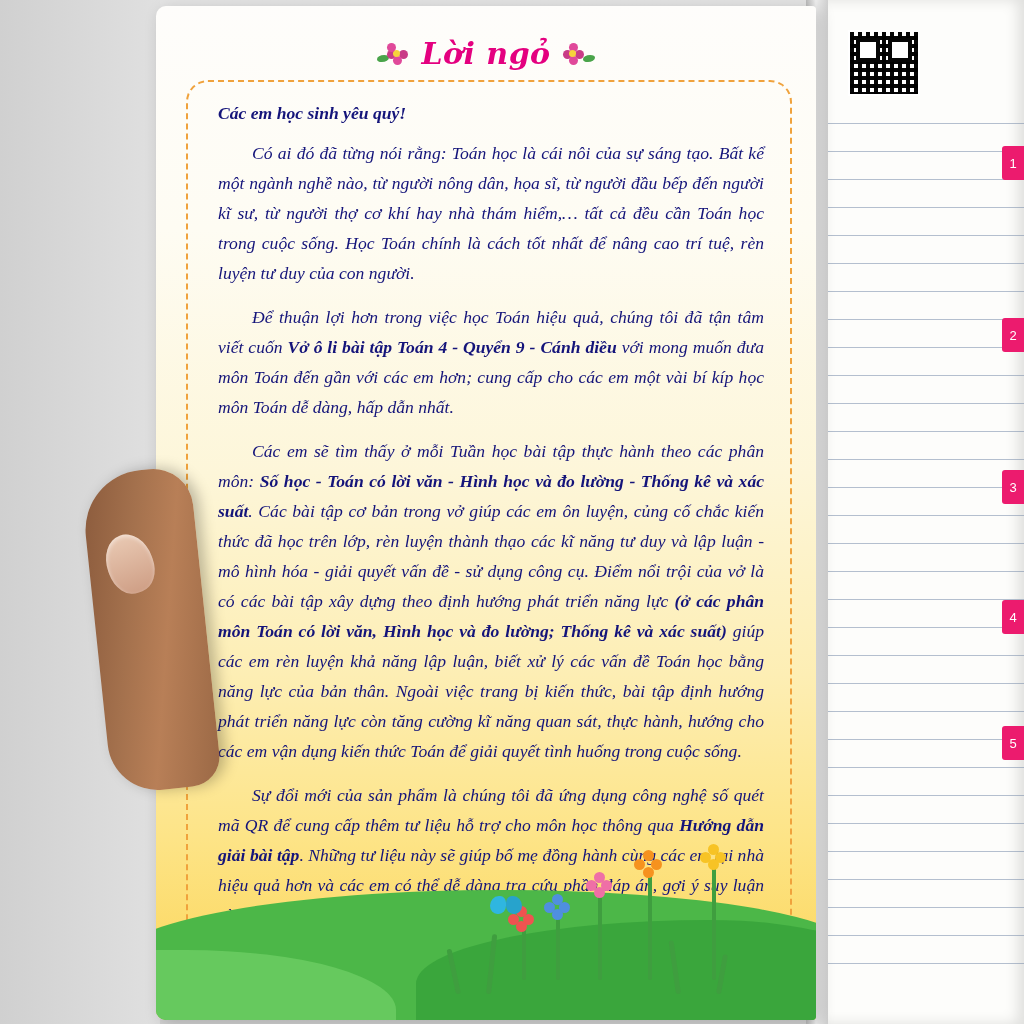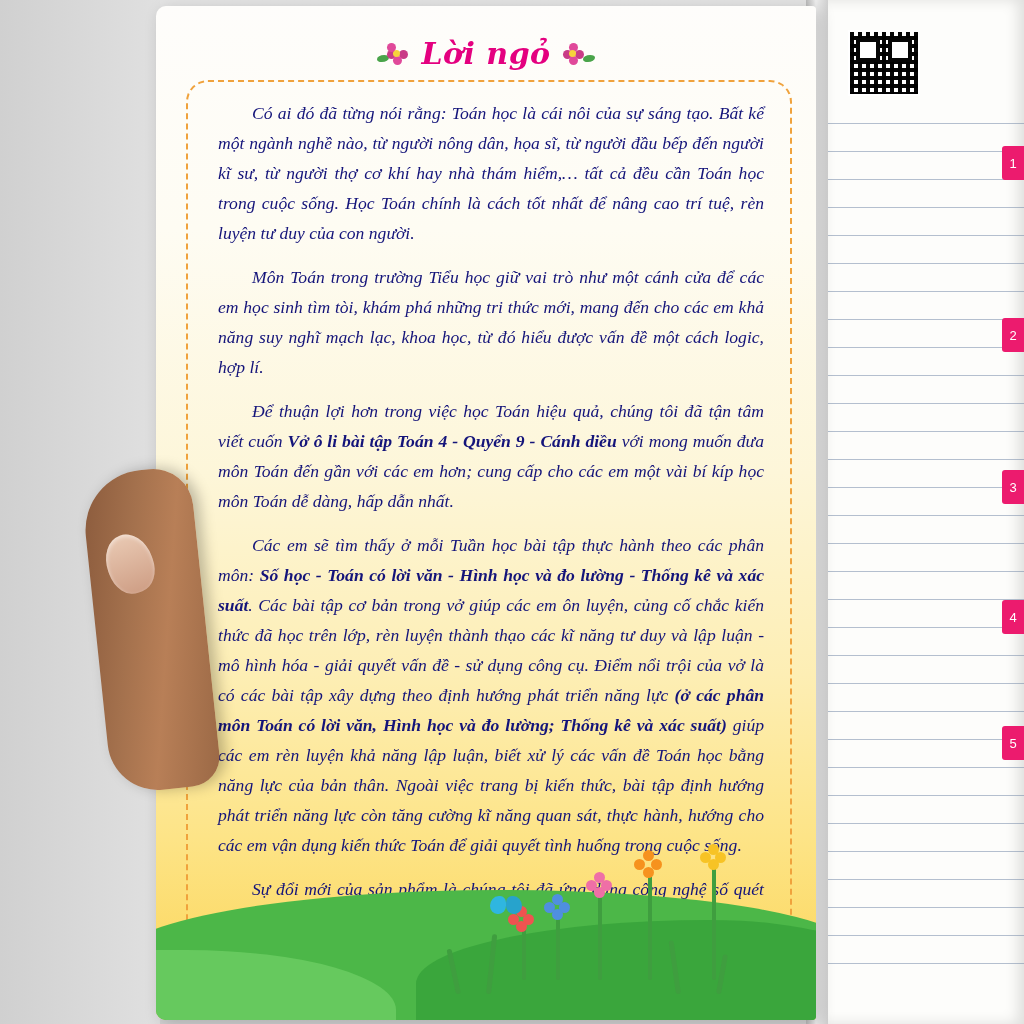--- a/index.html
+++ b/index.html
@@ -200,22 +200,22 @@
           <i></i>
           <i></i>
           <i></i>
           <span class="leaf l2"></span>
       </span>
     </div>
 
     <div class="dashed-frame"></div>
 
     <div class="body-text">
+      <p class="salutation">Các em học sinh yêu quý!</p>
       <p>Có ai đó đã từng nói rằng: Toán học là cái nôi của sự sáng tạo. Bất kể một ngành nghề nào, từ người nông dân, họa sĩ, từ người đầu bếp đến người kĩ sư, từ người thợ cơ khí hay nhà thám hiểm,… tất cả đều cần Toán học trong cuộc sống. Học Toán chính là cách tốt nhất để nâng cao trí tuệ, rèn luyện tư duy của con người.</p>
-      <p>Môn Toán trong trường Tiểu học giữ vai trò như một cánh cửa để các em học sinh tìm tòi, khám phá những tri thức mới, mang đến cho các em khả năng suy nghĩ mạch lạc, khoa học, từ đó hiểu được vấn đề một cách logic, hợp lí.</p>
       <p><span>Để thuận lợi hơn trong việc học Toán hiệu quả, chúng tôi đã tận tâm viết cuốn </span><b>Vở ô li bài tập Toán 4 - Quyển 9 - Cánh diều</b><span> với mong muốn đưa môn Toán đến gần với các em hơn; cung cấp cho các em một vài bí kíp học môn Toán dễ dàng, hấp dẫn nhất.</span></p>
       <p><span>Các em sẽ tìm thấy ở mỗi Tuần học bài tập thực hành theo các phân môn: </span><b>Số học - Toán có lời văn -  Hình học và đo lường - Thống kê và xác suất</b><span>. Các bài tập cơ bản trong vở giúp các em ôn luyện, củng cố chắc kiến thức đã học trên lớp, rèn luyện thành thạo các kĩ năng tư duy và lập luận - mô hình hóa - giải quyết vấn đề - sử dụng công cụ. Điểm nổi trội của vở là có các bài tập xây dựng theo định hướng phát triển năng lực </span><b>(ở các phân môn Toán có lời văn, Hình học và đo lường; Thống kê và xác suất)</b><span> giúp các em rèn luyện khả năng lập luận, biết xử lý các vấn đề Toán học bằng năng lực của bản thân. Ngoài việc trang bị kiến thức, bài tập định hướng phát triển năng lực còn tăng cường kĩ năng quan sát, thực hành, hướng cho các em vận dụng kiến thức Toán để giải quyết tình huống trong cuộc sống.</span></p>
       <p><span>Sự đổi mới của sản phẩm là chúng tôi đã ứng dụng công nghệ số quét mã QR để cung cấp thêm tư liệu hỗ trợ cho môn học thông qua </span><b>Hướng dẫn giải bài tập</b><span>. Những tư liệu này sẽ giúp bố mẹ đồng hành cùng các em tại nhà hiệu quả hơn và các em có thể dễ dàng tra cứu phần đáp án, gợi ý suy luận cùng với hướng dẫn giải chi tiết. Qua đó các em tự tin hơn khi làm bài tập, có thêm sự hứng thú và niềm vui khi học môn Toán.</span></p>
 
     </div>
 
     <div class="meadow">
       <div class="hill"></div>
       <div class="hill2"></div>
       <div class="hill3"></div>

